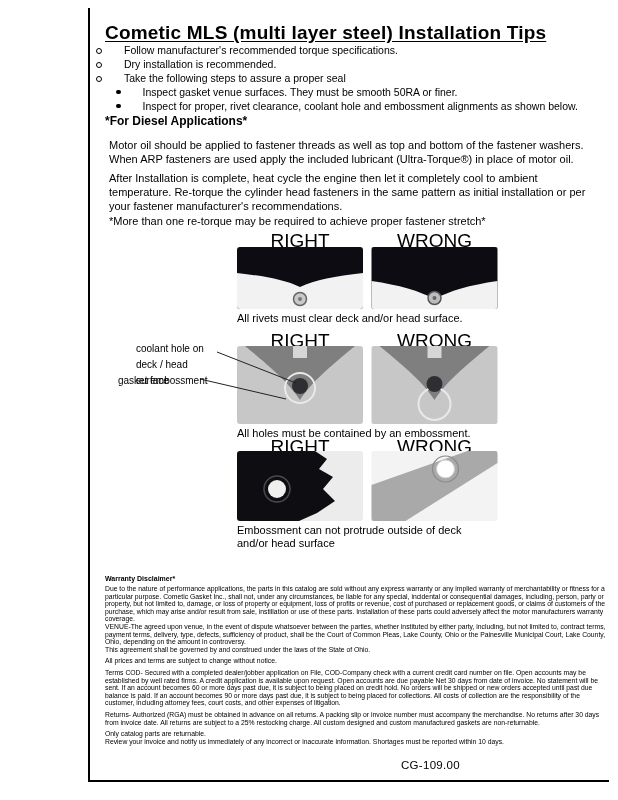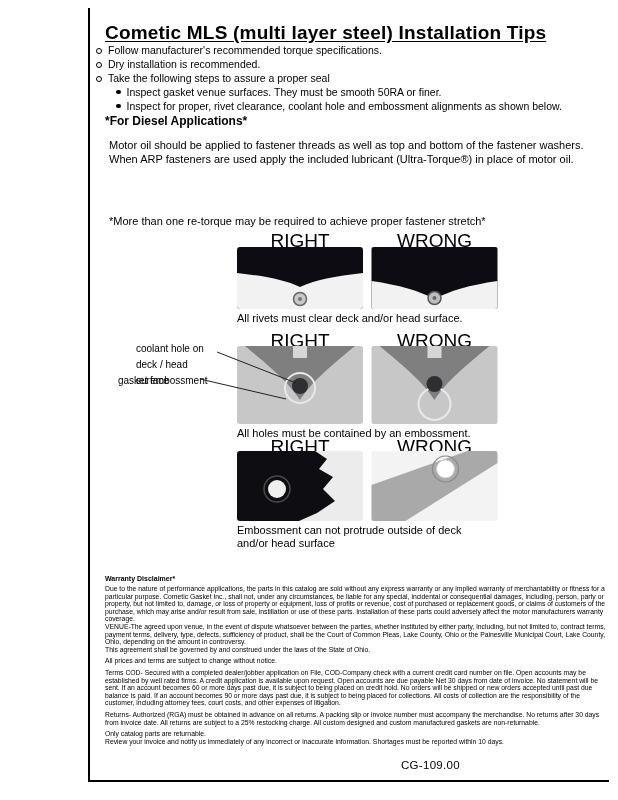--- a/index.html
+++ b/index.html
@@ -16,21 +16,21 @@
   .border-left{position:absolute;left:88px;top:8px;width:2px;height:774px;background:#000;}
   .border-bottom{position:absolute;left:88px;top:780px;width:521px;height:2px;background:#000;}
 
   .title{
     position:absolute;left:105px;top:22px;margin:0;
     font-size:19px;font-weight:bold;
     text-decoration:underline;text-underline-offset:2px;
     letter-spacing:.2px;
   }
   .bullet-block{position:absolute;left:96px;top:44px;width:500px;font-size:10.5px;line-height:12px;}
-  .b-item{display:flex;gap:6px;margin-bottom:2px;}
+  .b-item{display:flex;gap:22px;margin-bottom:2px;}
   .b-item.sub{margin-left:20px;}
   .marker-open{flex:0 0 auto;width:4px;height:4px;border:1px solid #000;border-radius:50%;margin-top:4px;}
   .marker-fill{flex:0 0 auto;width:4.5px;height:4.5px;background:#000;border-radius:50%;margin-top:3.5px;}
 
   .diesel-heading{position:absolute;left:105px;top:114px;margin:0;font-size:12px;font-weight:bold;}
   .para{position:absolute;left:105px;margin:4px;width:484px;font-size:11px;line-height:13.8px;}
   .para1{top:135px;}
   .para2{top:168px;}
   .note{top:211px;}
 
@@ -76,20 +76,21 @@
       <span>Inspect gasket venue surfaces.  They must be smooth 50RA or finer.</span>
     </div>
     <div class="b-item sub">
       <span class="marker-fill"></span>
       <span>Inspect for proper, rivet clearance, coolant hole and embossment alignments as shown below.</span>
     </div>
   </div>
 
   <h2 class="diesel-heading">*For Diesel Applications*</h2>
   <p class="para para1">Motor oil should be applied to fastener threads as well as top and bottom of the fastener washers. When ARP fasteners are used apply the included lubricant (Ultra-Torque®) in place of motor oil.</p>
+  <p class="para para2">After Installation is complete, heat cycle the engine then let it completely cool to ambient temperature. Re-torque the cylinder head fasteners in the same pattern as initial installation or per your fastener manufacturer's recommendations.</p>
   <p class="para note">*More than one re-torque may be required to achieve proper fastener stretch*</p>
 
   <div class="diag-header" style="left:237px;top:230px;width:126px;">RIGHT</div>
   <div class="diag-header" style="left:371px;top:230px;width:127px;">WRONG</div>
 
   <div class="panel" style="left:237px;top:247px;width:126px;height:62px;">
     <svg width="126" height="62" viewBox="0 0 126 62">
       <rect width="126" height="62" fill="#0c0c12"></rect>
       <path d="M0,62 L0,26 C28,29 48,33 63,40 C78,33 98,29 126,26 L126,62 Z" fill="#f2f2f2"></path>
       <circle cx="63" cy="52" r="6.5" fill="#c9c9c9" stroke="#666" stroke-width="1.5"></circle>

